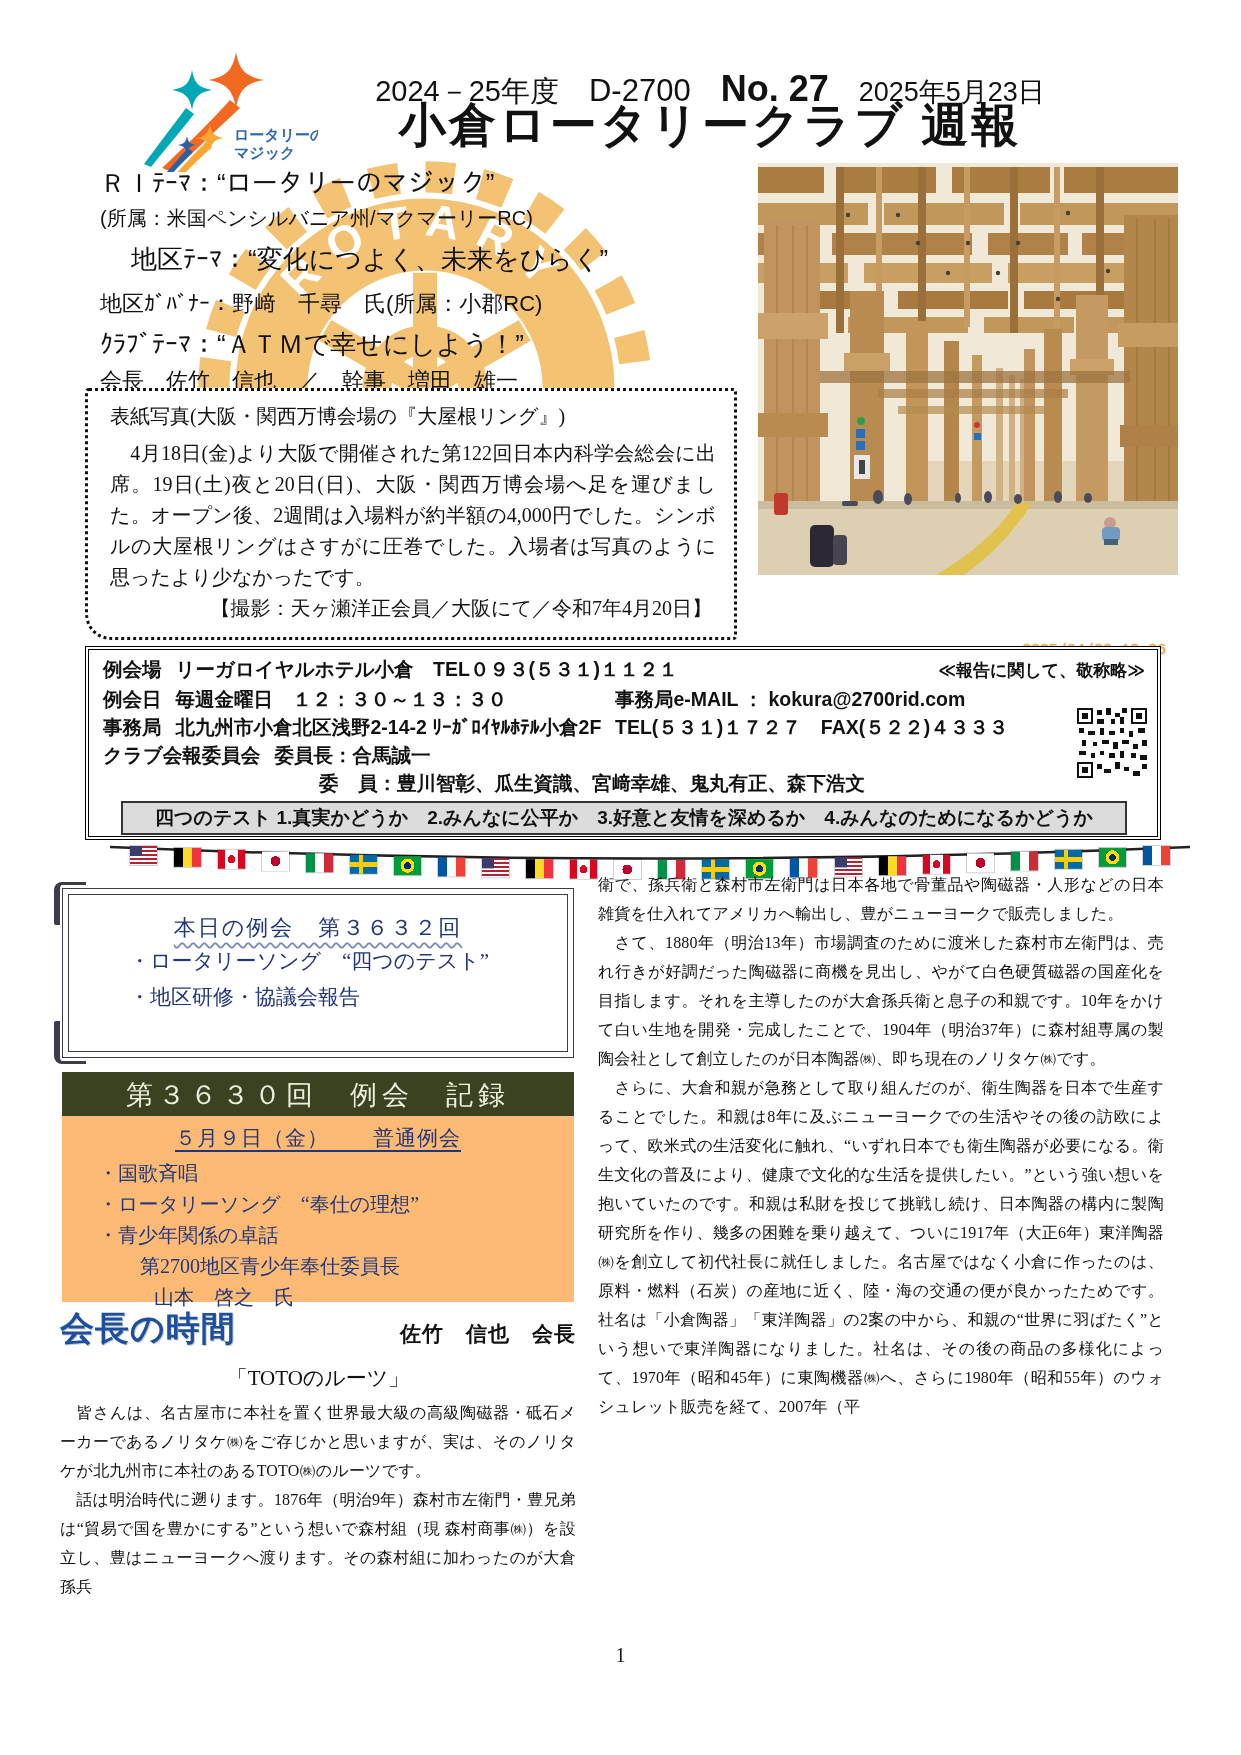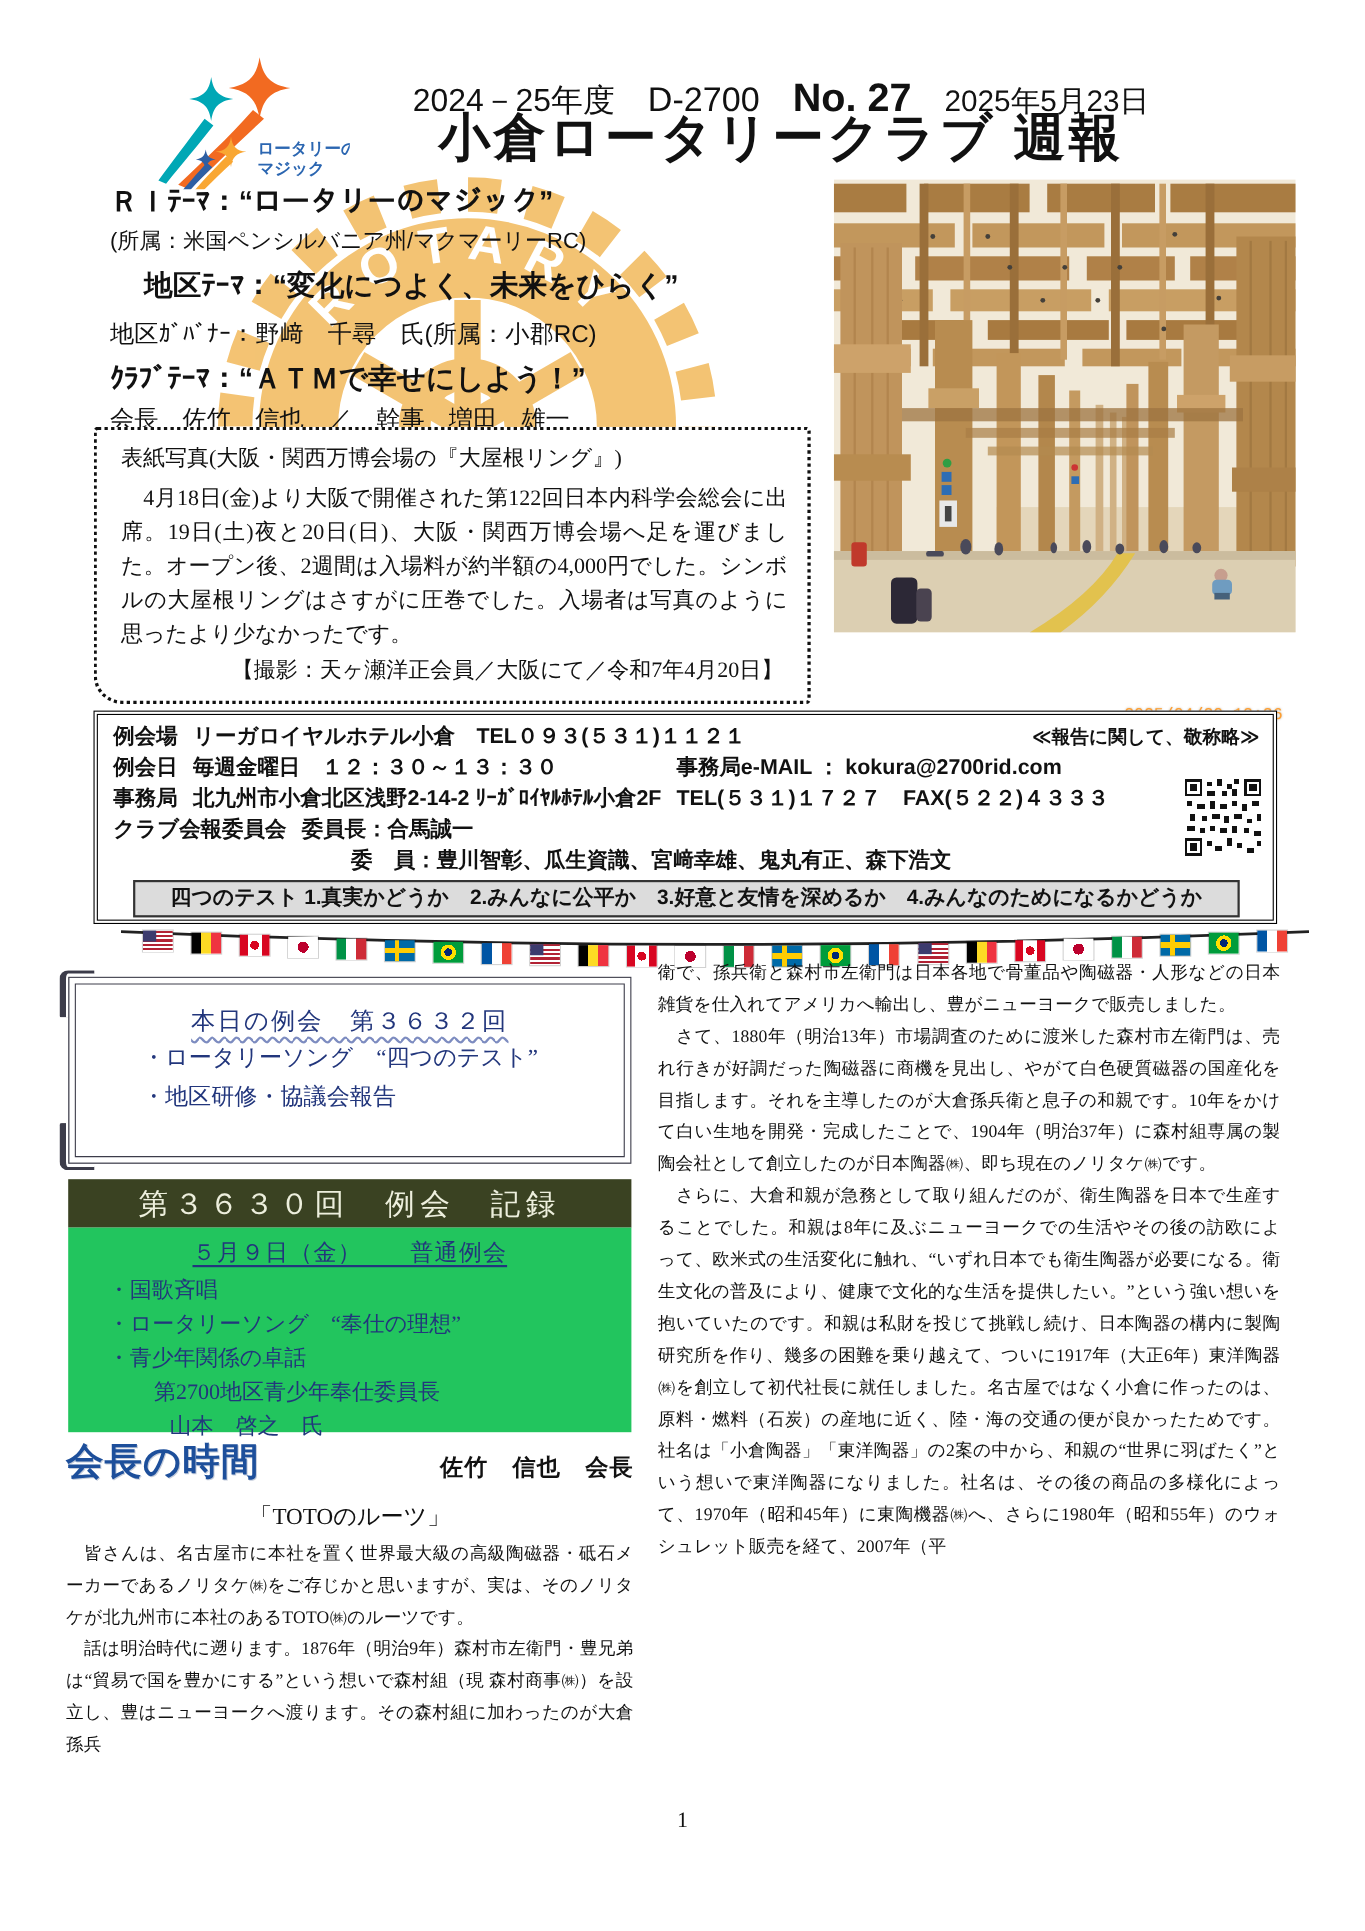--- a/index.html
+++ b/index.html
@@ -14,21 +14,21 @@
   .issue-line .t2{font-size:31px;margin-top:21px;}
   .issue-line .t3{font-size:36px;font-weight:bold;}
   .issue-line .t4{font-size:27px;}
   .main-title{position:absolute;left:320px;top:94px;width:780px;text-align:center;font-size:47px;font-weight:800;letter-spacing:3px;white-space:nowrap;}
 
   
   .wheel{position:absolute;left:185px;top:148px;width:480px;height:480px;z-index:0;}
 
   
   .themes{position:absolute;left:100px;top:166px;width:645px;z-index:2;white-space:nowrap;}
-  .themes .bold-theme{font-size:26px;font-weight:bold;margin-bottom:4px;}
+  .themes .bold-theme{font-size:26px;font-weight:normal;margin-bottom:4px;}
   .themes .ri-pres{font-size:24px;margin-bottom:2px;}
   .themes .ri-aff{font-size:20px;margin-bottom:10px;}
   .themes .district{margin-bottom:12px;margin-left:31px;}
   .themes .governor{font-size:22px;margin-bottom:8px;}
   .themes .officers{font-size:22px;margin-top:4px;}
 
   
   .photo{position:absolute;left:745px;top:163px;width:420px;height:504px;z-index:2;overflow:hidden;padding-left:13px;}
   .photo svg{display:block;}
   .photo .stamp{position:absolute;right:12px;bottom:8px;font-family:"Liberation Mono","DejaVu Sans Mono",monospace;font-size:15px;color:#ff9d2e;text-shadow:0 0 2px rgba(90,60,0,.45);}
@@ -64,21 +64,21 @@
 
   
   .ornate-box{position:absolute;left:62px;top:888px;width:512px;height:170px;border:1px solid #3c3c4a;box-shadow:inset 0 0 0 5px #fff,inset 0 0 0 6px #3c3c4a;box-sizing:border-box;z-index:2;color:#22367c;padding-top:24px;}
   .ornate-box::before{content:"";position:absolute;left:-9px;top:-7px;width:26px;height:40px;border-left:6px solid #3c3c4a;border-top:3px solid #3c3c4a;border-radius:8px 0 0 2px;background:transparent;}
   .ornate-box::after{content:"";position:absolute;left:-9px;bottom:-7px;width:26px;height:40px;border-left:6px solid #3c3c4a;border-bottom:3px solid #3c3c4a;border-radius:2px 0 0 8px;}
   .ornate-box .tm-title{text-align:center;font-size:22px;letter-spacing:2px;text-decoration:underline wavy #7d8cc0 1.5px;text-underline-offset:7px;margin-bottom:0;}
   .ornate-box .tm-item{font-size:21px;line-height:36px;padding-left:66px;}
 
   
   .record-header{position:absolute;left:62px;top:1072px;width:512px;height:44px;background:#3a4222;color:#edefdd;text-align:center;font-size:27px;letter-spacing:5px;line-height:46px;z-index:2;}
-  .record-panel{position:absolute;left:62px;top:1116px;width:512px;height:186px;background:#22c55e;z-index:2;color:#22367c;box-sizing:border-box;padding-top:8px;}
+  .record-panel{position:absolute;left:62px;top:1116px;width:512px;height:186px;background:#fdba74;z-index:2;color:#22367c;box-sizing:border-box;padding-top:8px;}
   .record-panel .rec-date{text-align:center;font-size:21px;letter-spacing:1px;text-decoration:underline;text-underline-offset:5px;margin-bottom:6px;}
   .record-panel .rec-item{font-size:20px;line-height:31px;padding-left:36px;}
   .record-panel .rec-sub1{font-size:20px;line-height:31px;padding-left:78px;}
   .record-panel .rec-sub2{font-size:20px;line-height:31px;padding-left:92px;}
 
   
   .pt-head{position:absolute;left:60px;top:1306px;width:516px;display:flex;justify-content:space-between;align-items:flex-end;z-index:2;}
   .pt-head .pt-title{font-size:34px;font-weight:800;color:#1d4f9b;letter-spacing:1px;text-shadow:1px 1px 0 rgba(20,50,110,.25);}
   .pt-head .pt-byline{font-size:21px;font-weight:bold;margin-bottom:4px;letter-spacing:1px;}
   .pt-subtitle{position:absolute;left:60px;top:1364px;width:516px;text-align:center;font-size:21px;z-index:2;}

